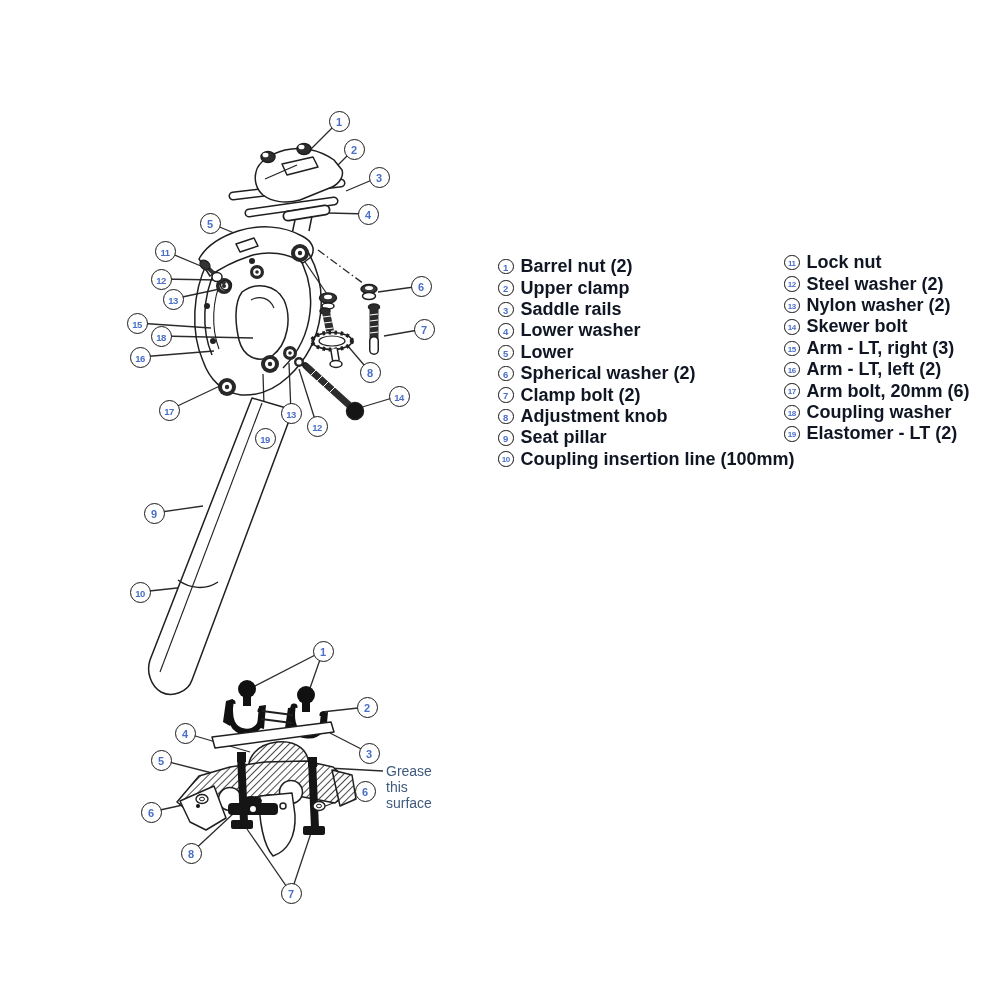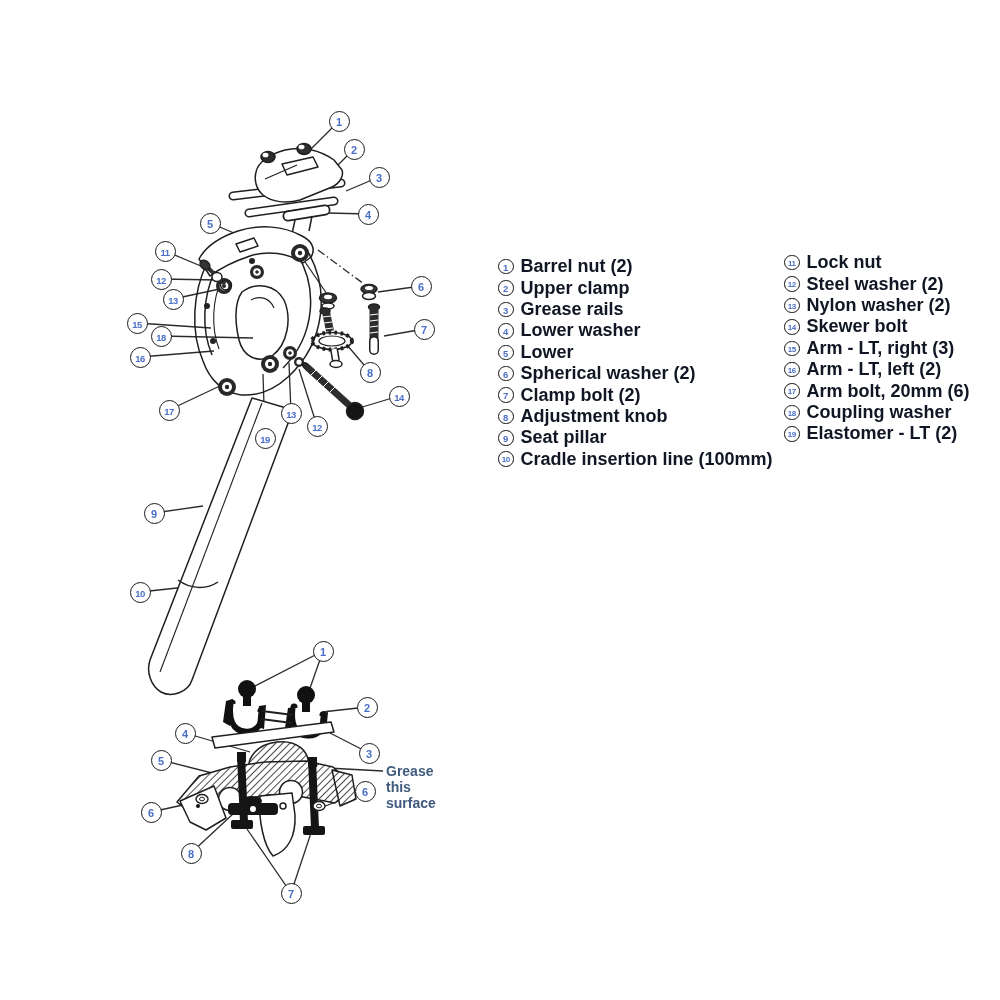--- a/index.html
+++ b/index.html
@@ -28,21 +28,21 @@
   .prow{display:flex;align-items:center;height:21.4px;white-space:nowrap;}
   .pbadge{
     flex:0 0 auto;width:15.5px;height:15.5px;border:1.6px solid #151515;border-radius:50%;
     color:var(--accent);font-weight:bold;font-size:9.5px;line-height:15.5px;text-align:center;
     box-sizing:border-box;margin-right:7px;
   }
   .pbadge.two{font-size:8px;letter-spacing:-0.5px;}
   .plabel{font-size:18px;font-weight:bold;color:var(--ink);}
   .grease{
     position:absolute;left:386px;top:763px;width:64px;z-index:2;
-    font-size:14px;font-weight:bold;line-height:1.15;color:var(--grease);
+    font-size:14px;font-weight:normal;line-height:1.15;color:var(--grease);
   }
 </style>
 </head>
 <body>
 
 <div class="stage">
 
   <svg width="1000" height="1000" viewBox="0 0 1000 1000">
     <defs>
       <pattern id="hatch" patternUnits="userSpaceOnUse" width="5" height="5" patternTransform="rotate(45)">
@@ -280,21 +280,21 @@
       <div class="prow">
         <span class="pbadge">1</span>
         <span class="plabel">Barrel nut (2)</span>
       </div>
       <div class="prow">
         <span class="pbadge">2</span>
         <span class="plabel">Upper clamp</span>
       </div>
       <div class="prow">
         <span class="pbadge">3</span>
-        <span class="plabel">Grease rails</span>
+        <span class="plabel">Saddle rails</span>
       </div>
       <div class="prow">
         <span class="pbadge">4</span>
         <span class="plabel">Lower washer</span>
       </div>
       <div class="prow">
         <span class="pbadge">5</span>
         <span class="plabel">Lower</span>
       </div>
       <div class="prow">
@@ -308,21 +308,21 @@
       <div class="prow">
         <span class="pbadge">8</span>
         <span class="plabel">Adjustment knob</span>
       </div>
       <div class="prow">
         <span class="pbadge">9</span>
         <span class="plabel">Seat pillar</span>
       </div>
       <div class="prow">
         <span class="pbadge two">10</span>
-        <span class="plabel">Cradle insertion line (100mm)</span>
+        <span class="plabel">Coupling insertion line (100mm)</span>
       </div>
     </div>
   <div class="plist" id="list-right">
       <div class="prow">
         <span class="pbadge two">11</span>
         <span class="plabel">Lock nut</span>
       </div>
       <div class="prow">
         <span class="pbadge two">12</span>
         <span class="plabel">Steel washer (2)</span>

